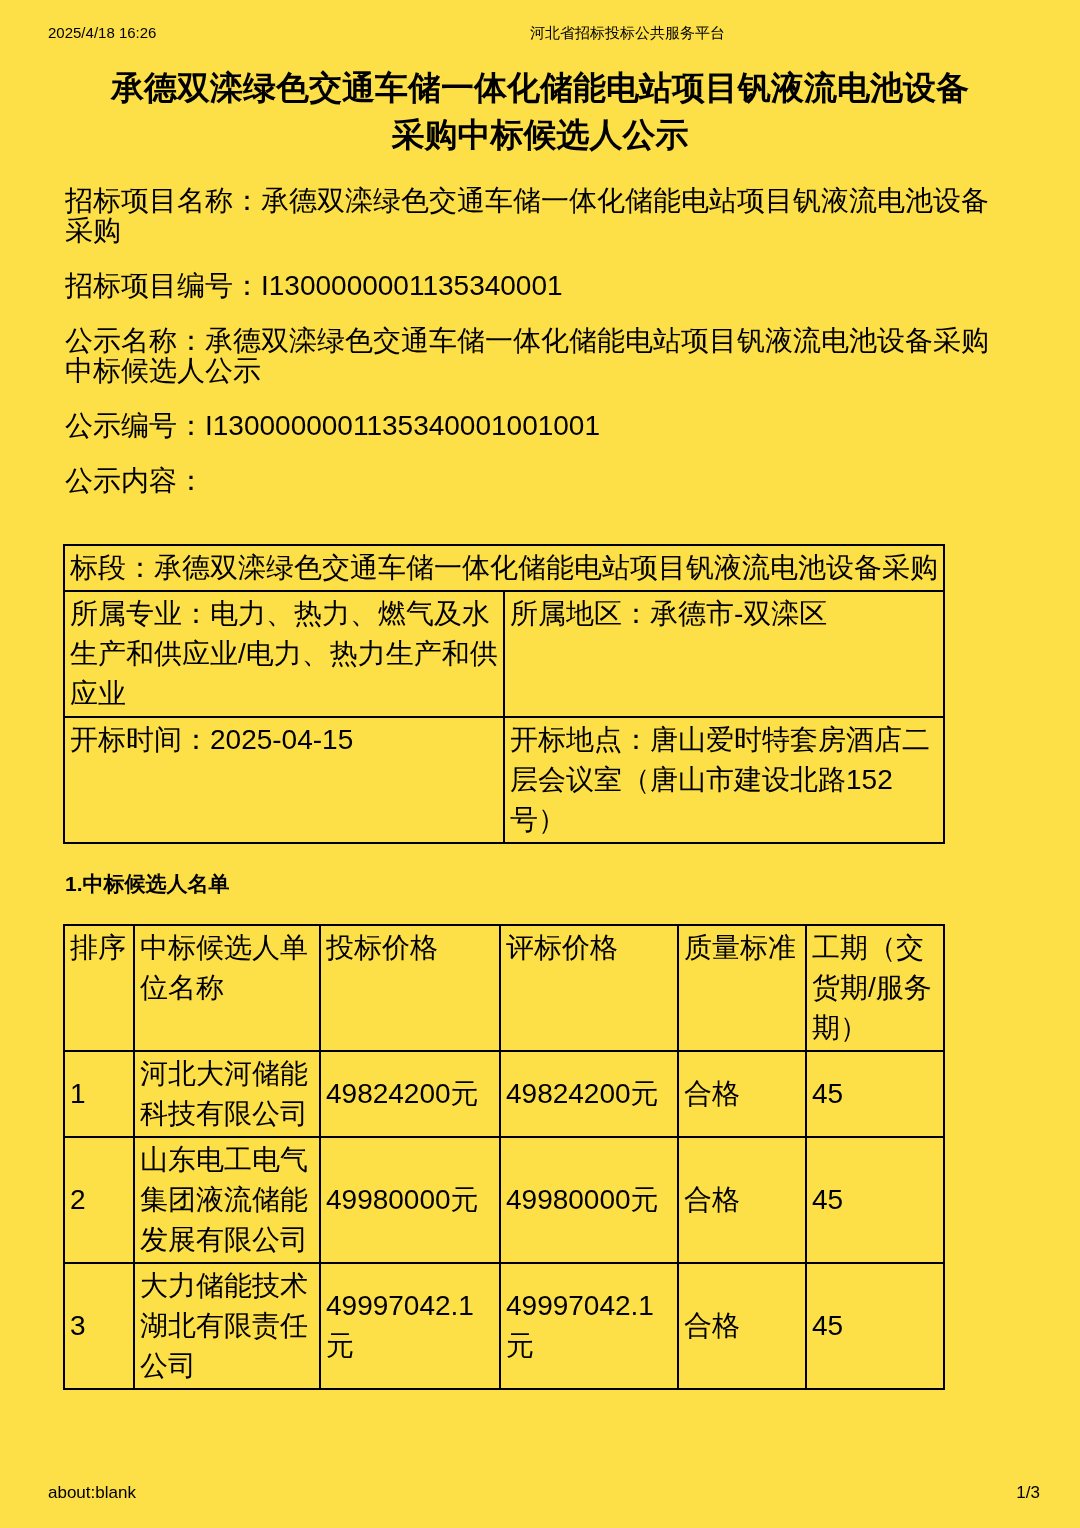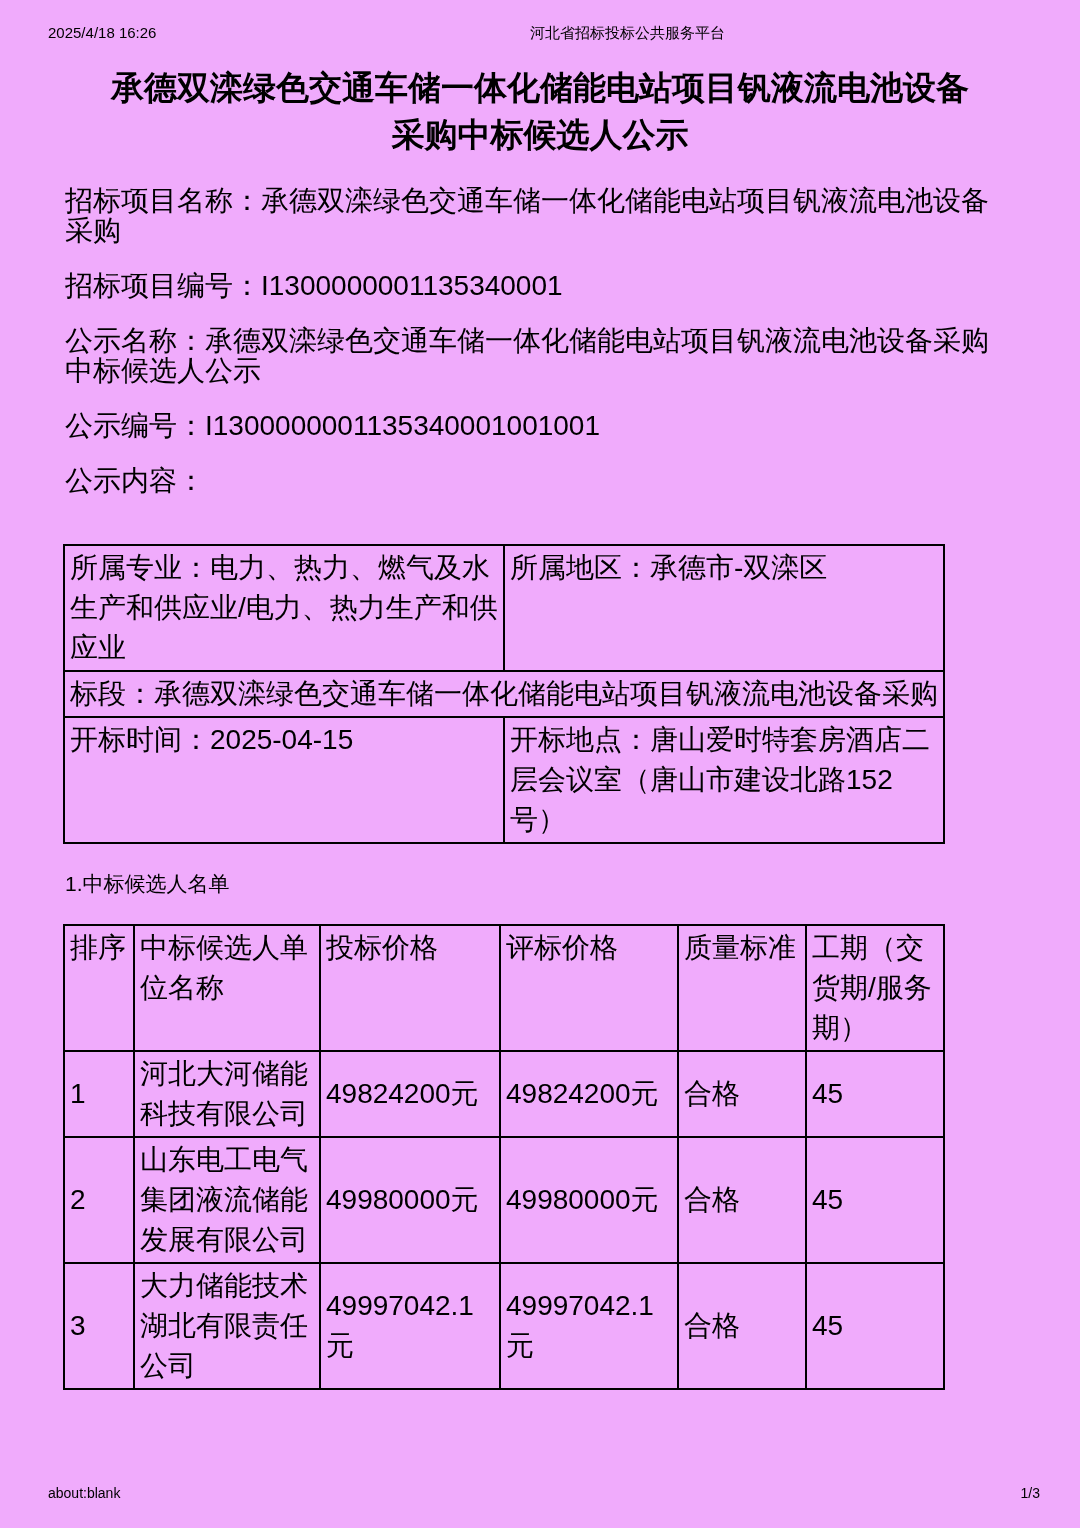--- a/index.html
+++ b/index.html
@@ -1,19 +1,19 @@
 <!DOCTYPE html>
 <html><head>
 <meta charset="utf-8">
 <style>
   html,body { margin:0; padding:0; background:#ffffff; }
   .page {
     position:relative;
     width:1080px; height:1528px;
-    background:#f0abfc; color:#000000;
+    background:#fde047; color:#000000;
     font-family:"Liberation Sans","DejaVu Sans",sans-serif;
     overflow:hidden;
   }
   .print-header {
     position:absolute; top:24px; left:48px; right:48px;
     font-size:15px; line-height:18px; color:#000;
   }
   .print-header .site { position:absolute; left:482px; top:0; }
   .doc-title {
     margin:0 auto; padding-top:64px;
@@ -28,28 +28,28 @@
     width:880px; margin-left:63px;
     font-size:28px; line-height:40px; color:#000;
   }
   table.grid td, table.grid th {
     border:2px solid #000;
     padding:2px 5px;
     overflow:hidden;
   }
   table.t1 { margin-top:48px; }
   table.t1 td { vertical-align:top; text-align:left; }
-  .sec-heading { margin:26px 0 0 65px; font-size:21px; line-height:28px; font-weight:400; }
+  .sec-heading { margin:26px 0 0 65px; font-size:21px; line-height:28px; font-weight:700; }
   table.t2 { margin-top:26px; }
   table.t2 th { font-weight:400; text-align:left; vertical-align:top; }
   table.t2 td { text-align:left; vertical-align:middle; }
   .print-footer {
     position:absolute; bottom:26px; left:48px; right:40px;
     display:flex; justify-content:space-between;
-    font-size:14px; line-height:18px;
+    font-size:17px; line-height:18px;
   }
 </style>
 </head>
 <body>
 
 <div class="page">
 
   <div class="print-header">
     <span>2025/4/18 16:26</span>
     <span class="site">河北省招标投标公共服务平台</span>
@@ -65,25 +65,25 @@
     <p><span>公示内容：</span><span></span></p>
   </div>
 
   <table class="grid t1">
     <colgroup>
         <col style="width:440px">
         <col style="width:440px">
       </colgroup>
     <tbody>
       <tr>
+        <td colspan="2"><span>标段：</span><span>承德双滦绿色交通车储一体化储能电站项目钒液流电池设备采购</span></td>
+      </tr>
+      <tr>
         <td><span>所属专业：</span><span>电力、热力、燃气及水生产和供应业/电力、热力生产和供应业</span></td>
         <td><span>所属地区：</span><span>承德市-双滦区</span></td>
-      </tr>
-      <tr>
-        <td colspan="2"><span>标段：</span><span>承德双滦绿色交通车储一体化储能电站项目钒液流电池设备采购</span></td>
       </tr>
       <tr>
         <td><span>开标时间：</span><span>2025-04-15</span></td>
         <td><span>开标地点：</span><span>唐山爱时特套房酒店二层会议室（唐山市建设北路152号）</span></td>
       </tr>
     </tbody>
   </table>
 
   <p class="sec-heading">1.中标候选人名单</p>
 

